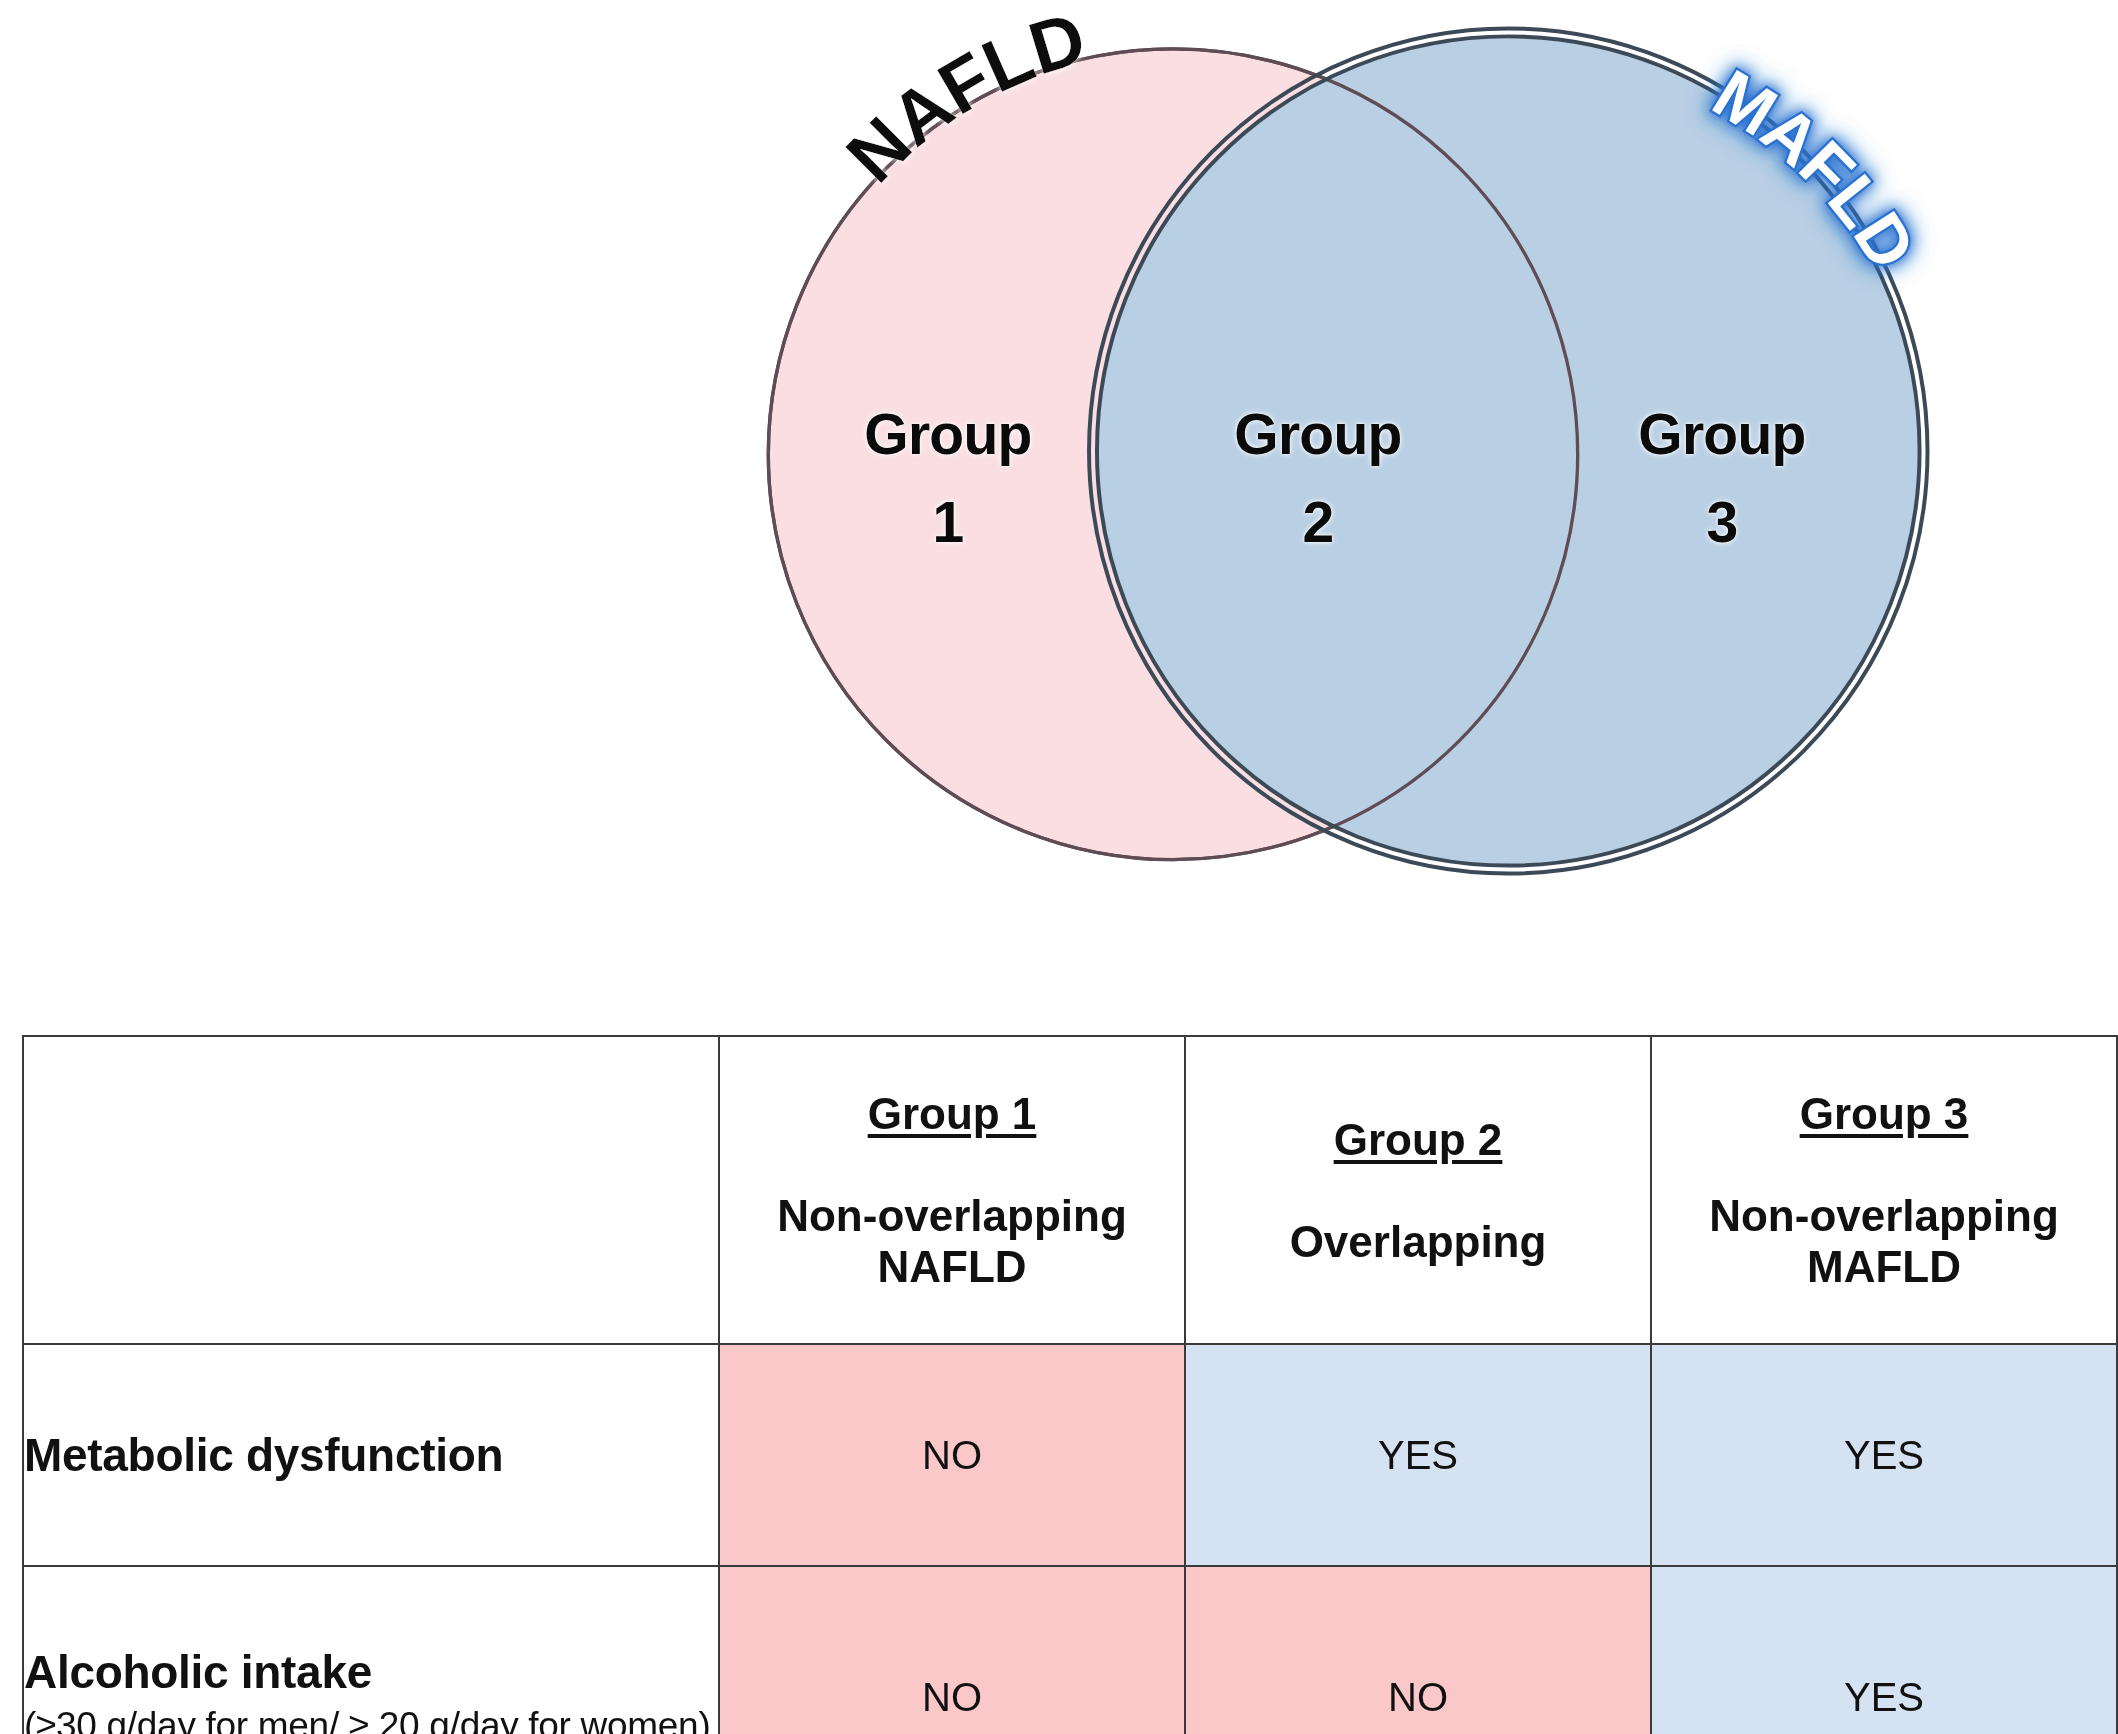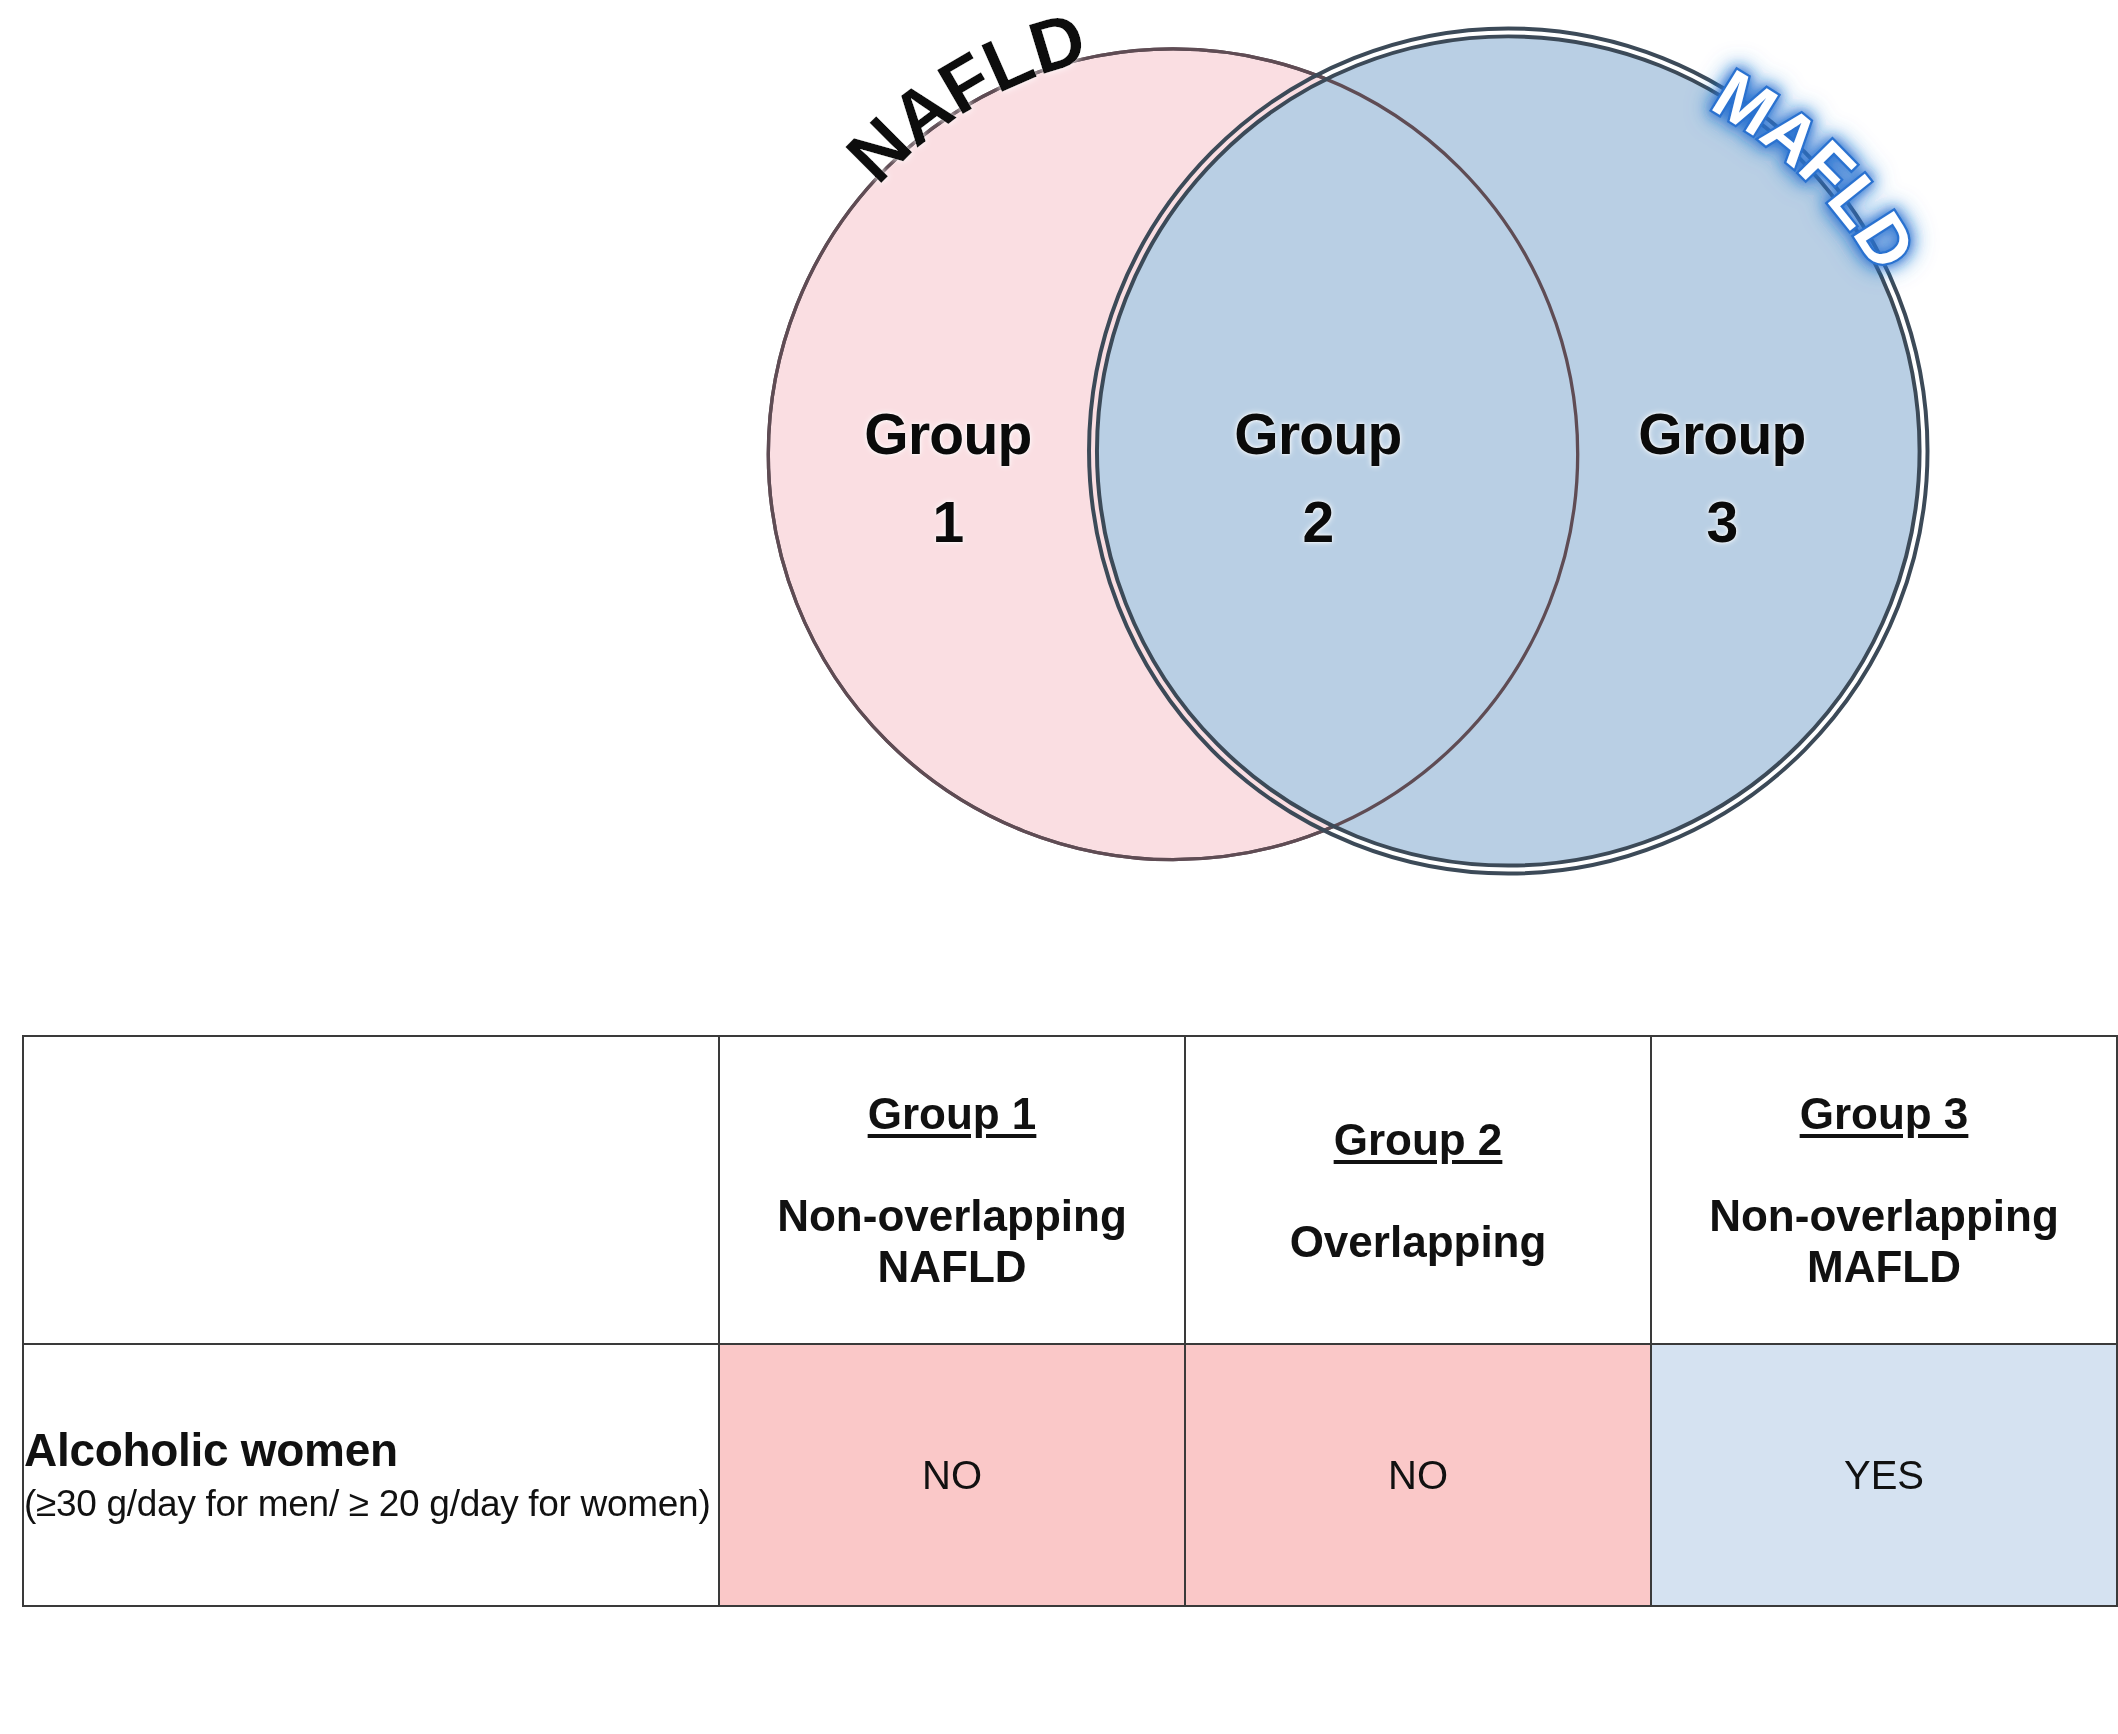--- a/index.html
+++ b/index.html
@@ -171,24 +171,32 @@
         <span class="grp">Group 2</span>
         <span class="sub">Overlapping</span>
       </td>
       <td class="hdr-cell">
         <span class="grp">Group 3</span>
         <span class="sub">Non-overlapping
 MAFLD</span>
       </td>
     </tr>
 
+    <tr class="body-row">
+      <td class="row-head">
+        <span class="rh-title">Metabolic dysfunction</span>
+      </td>
+      <td class="val-cell fill-pink">NO</td>
+      <td class="val-cell fill-blue">YES</td>
+      <td class="val-cell fill-blue">YES</td>
+    </tr>
 
     <tr class="body-row row-last">
       <td class="row-head">
-        <span class="rh-title">Alcoholic women</span>
+        <span class="rh-title">Alcoholic intake</span>
         <span class="rh-sub">(≥30 g/day for men/ ≥ 20 g/day for women)</span>
       </td>
       <td class="val-cell fill-pink">NO</td>
       <td class="val-cell fill-pink">NO</td>
       <td class="val-cell fill-blue">YES</td>
     </tr>
   </tbody>
 </table>
 
 

